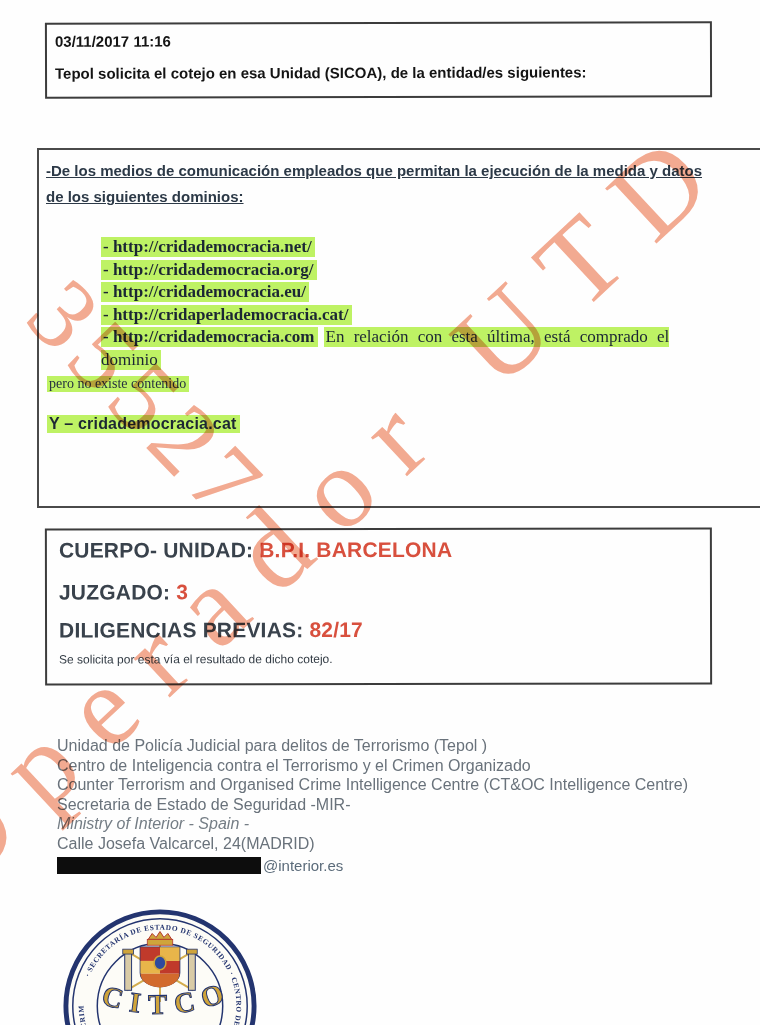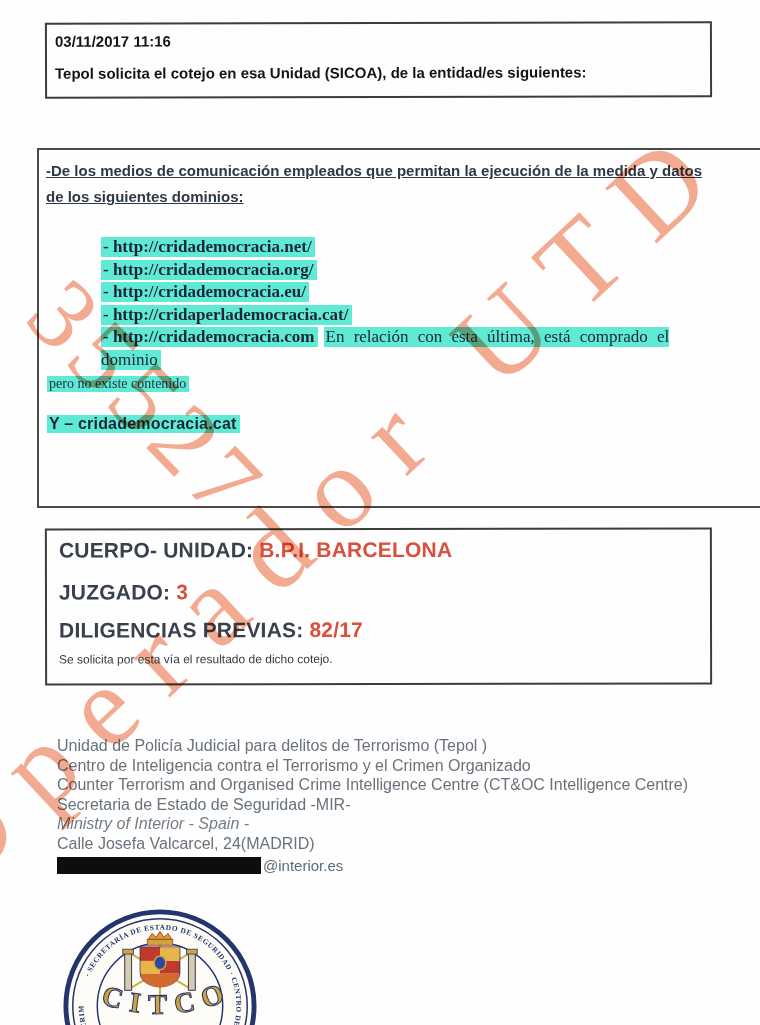--- a/index.html
+++ b/index.html
@@ -21,21 +21,21 @@
   #box-header .line2{position:absolute;left:8px;top:40px;font-size:15px;font-weight:bold;color:#141414;}
 
   .intro{
     position:absolute;left:7px;top:8px;width:656px;
     font-size:15px;font-weight:bold;color:#2c3947;line-height:26px;
     text-decoration:underline;text-align:justify;
   }
   .url-list{position:absolute;left:0;top:86px;width:668px;}
   .url-line{margin:0 0 0 62px;line-height:22.6px;font-family:"Liberation Serif",serif;
     font-weight:bold;font-size:17px;color:#1b2634;}
-  .hl{background:#5eead4;padding:0 3px 1px 2px;}
+  .hl{background:#bef264;padding:0 3px 1px 2px;}
   .com-line{margin-left:62px;line-height:22.6px;font-family:"Liberation Serif",serif;font-size:17px;color:#1b2634;}
   .com-line .dom{font-weight:bold;}
   .com-line .note{font-weight:normal;margin-left:6px;word-spacing:5px;}
   .pero-line{margin:1px 0 0 8px;line-height:22px;font-family:"Liberation Serif",serif;font-size:14px;color:#253040;}
   .y-line{margin:20px 0 0 8px;font-size:16px;font-weight:600;color:#1d2733;letter-spacing:0.2px;}
 
   #box-case .field{position:absolute;left:12px;font-size:21px;color:#39424c;letter-spacing:0.2px;font-weight:bold;}
   #box-case .field .val{color:#d8503e;margin-left:6px;}
   #box-case .closing{position:absolute;left:12px;top:122px;font-size:12px;color:#323b44;}
 

